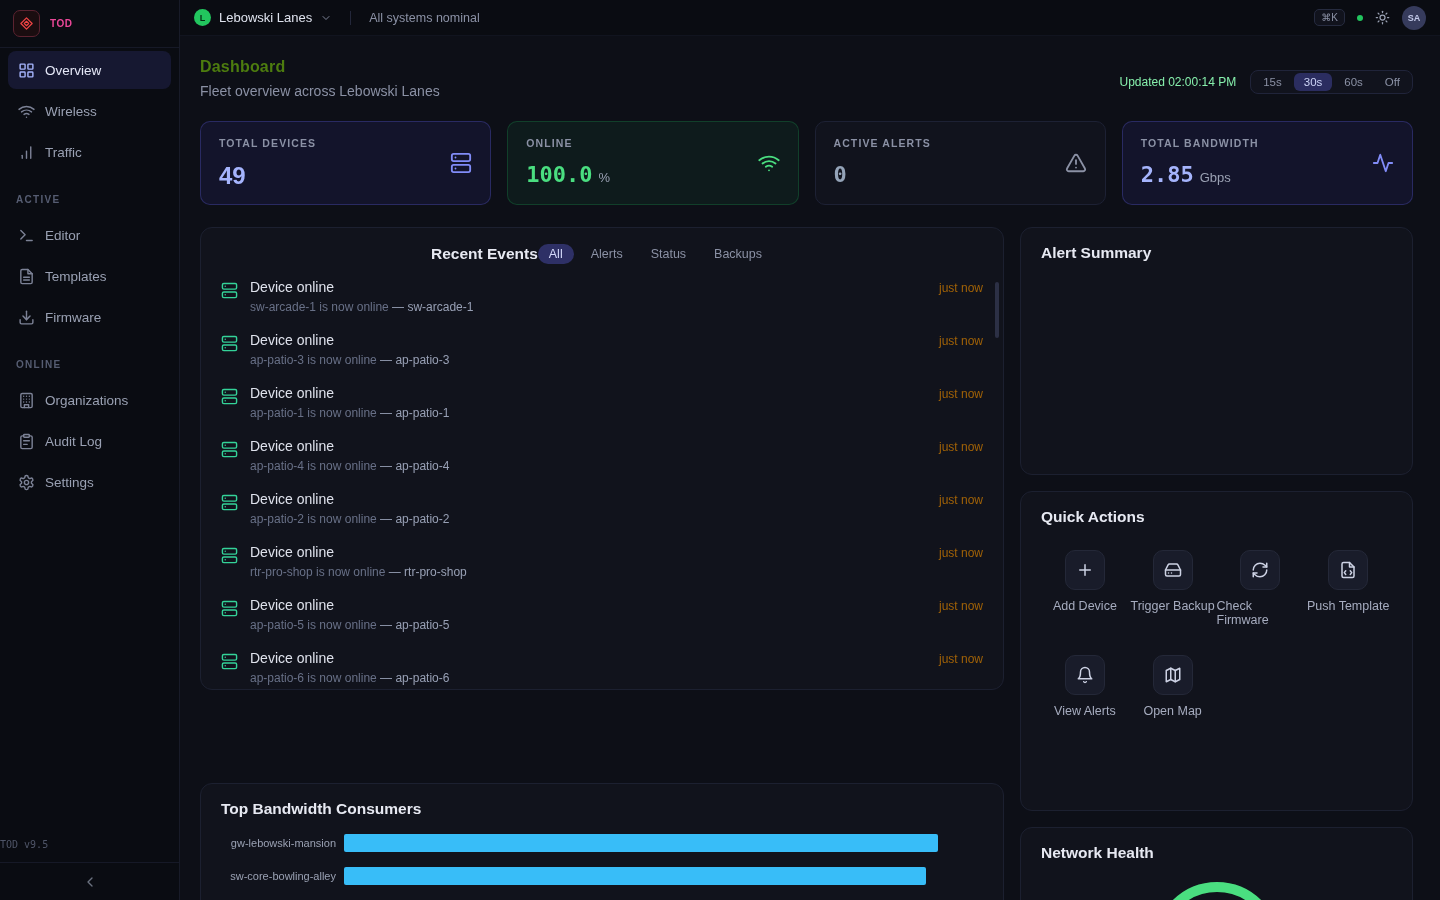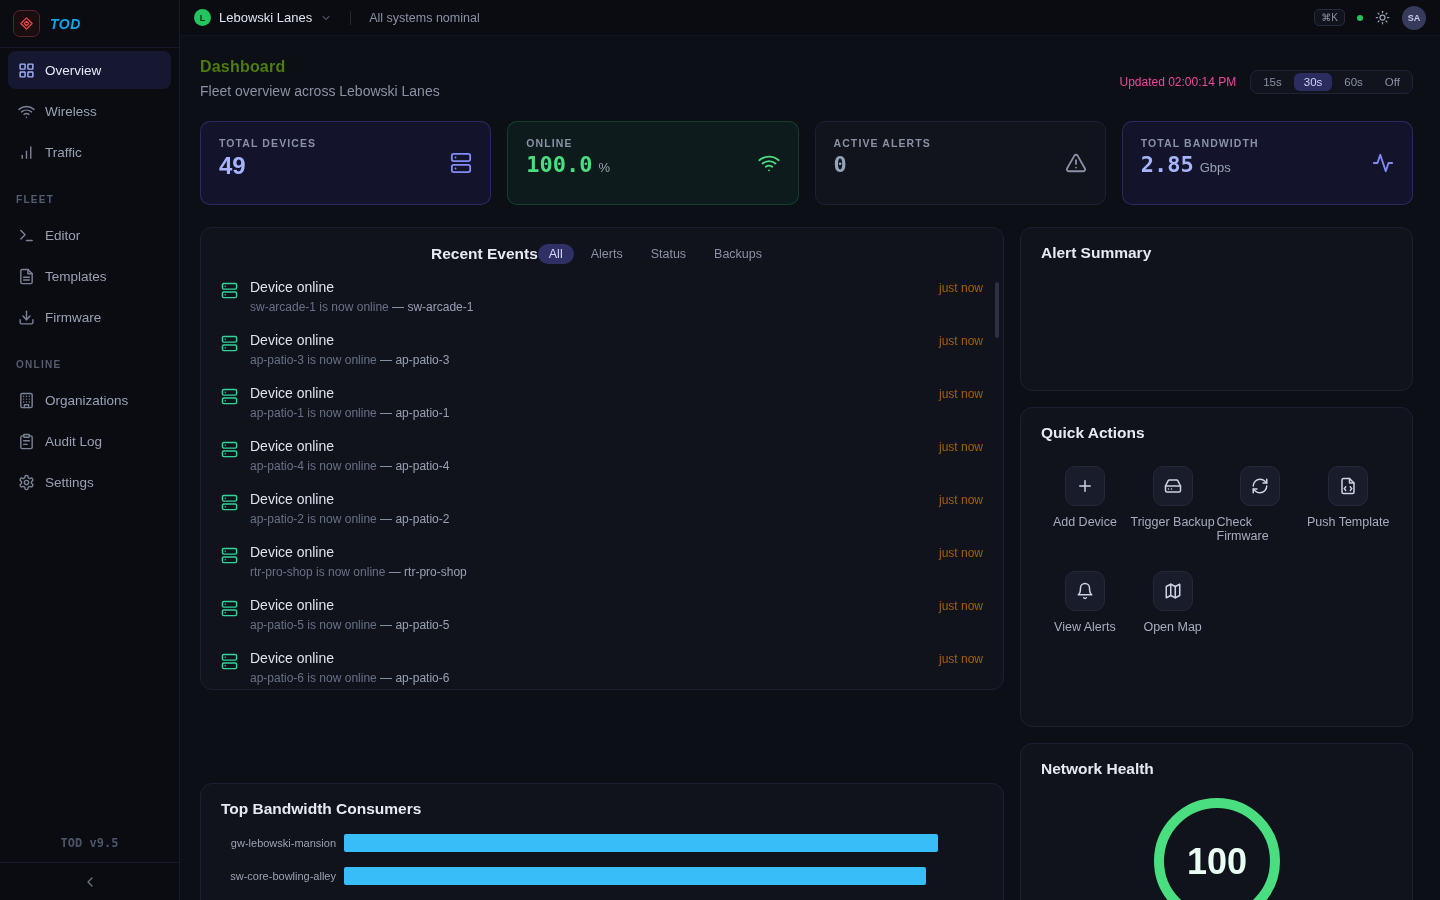--- a/index.html
+++ b/index.html
@@ -10,28 +10,28 @@
     color:#e5e7eb;
     font-size:14px;
   }
   .app { display:flex; width:1440px; height:900px; }
 
   
   .sidebar { width:180px; background:#0a0c12; border-right:1px solid #181b28; display:flex; flex-direction:column; flex-shrink:0; }
   .logo-row { height:48px; display:flex; align-items:center; gap:10px; padding:0 13px; border-bottom:1px solid #161927; }
   .logo { width:27px; height:27px; border-radius:7px; background:#1a0d10; border:1px solid #5b2330; display:flex; align-items:center; justify-content:center; flex-shrink:0; }
   .logo svg { width:15px; height:15px; color:#ef4444; }
-  .app-name { font-weight:700; font-size:14px; letter-spacing:0.5px; color:#0ea5e9;font-style:italic; }
+  .app-name { font-weight:700; font-size:10px; letter-spacing:0.5px; color:#ec4899; }
   .nav-label { font-size:10px; letter-spacing:1.3px; color:#565d72; font-weight:700; padding:20px 16px 8px; }
   .nav-item { display:flex; align-items:center; gap:10px; height:38px; margin:3px 8px; padding:0 10px; border-radius:8px; color:#9aa1b3; font-size:13.5px; cursor:pointer; }
   .nav-item .ic { width:17px; height:17px; color:#7c8296; flex-shrink:0; }
   .nav-item.active { background:rgba(99,102,241,0.14); color:#e5e8f7; }
   .nav-item.active .ic { color:#a5b4fc; }
   .sidebar-footer { margin-top:auto; }
-  .version { font-family:"DejaVu Sans Mono", monospace; font-size:12px; color:#4f5568; text-align:center; padding:8px 0 12px;font-weight:bold; }
+  .version { font-family:"DejaVu Sans Mono", monospace; font-size:10px; color:#4f5568; padding:8px 0 12px; }
   .collapse-row { border-top:1px solid #161927; height:38px; display:flex; align-items:center; justify-content:center; }
   .collapse-btn { background:none; border:none; color:#6b7280; cursor:pointer; display:flex; }
   .collapse-btn .ic { width:16px; height:16px; }
 
   
   .main-col { flex:1; display:flex; flex-direction:column; min-width:0; }
   .topbar { height:36px; background:#0a0c12; border-bottom:1px solid #11141f; display:flex; align-items:center; padding:0 14px; gap:10px; flex-shrink:0; }
   .org { display:flex; align-items:center; gap:8px; cursor:pointer; }
   .org-dot { width:17px; height:17px; border-radius:50%; background:#22c55e; color:#052e16; font-size:9px; font-weight:700; display:flex; align-items:center; justify-content:center; }
   .org-name { font-size:13px; color:#dfe3ee; }
@@ -44,32 +44,32 @@
   .theme-btn { background:none; border:none; color:#9aa1b3; cursor:pointer; display:flex; }
   .theme-btn .ic { width:15px; height:15px; }
   .avatar { width:24px; height:24px; border-radius:50%; background:#363b5c; color:#c3c9e8; font-size:9px; font-weight:700; display:flex; align-items:center; justify-content:center; cursor:pointer; }
 
   
   .content { flex:1; padding:22px 27px 0 20px; overflow:hidden; }
   .page-header { display:flex; justify-content:space-between; align-items:flex-start; margin-bottom:22px; }
   .page-title { font-size:16px; font-weight:700; letter-spacing:0.2px; color:#4d7c0f; }
   .page-subtitle { font-size:14px; color:#8b91a5; margin-top:7px; }
   .header-right { display:flex; align-items:center; gap:14px; margin-top:12px; }
-  .updated { font-size:12px; color:#ec4899; }
+  .updated { font-size:12px; color:#86efac; }
   .segmented { display:flex; background:#11131d; border:1px solid #20243a; border-radius:8px; padding:2px; gap:2px; }
   .seg-btn { font-size:11.5px; color:#8b91a5; padding:3px 10px; border-radius:6px; border:none; background:transparent; cursor:pointer; font-family:inherit; }
   .seg-btn.active { background:rgba(99,102,241,0.32); color:#cdd4f7; }
 
   
   .stats-row { display:grid; grid-template-columns:repeat(4,1fr); gap:16px; margin-bottom:22px; }
   .stat-card { border-radius:10px; padding:15px 18px; display:flex; justify-content:space-between; border:1px solid #1d2134; background:#11131d; height:84px; }
   .stat-card.tint-indigo { background:rgba(79,70,229,0.10); border-color:rgba(99,102,241,0.28); }
   .stat-card.tint-green { background:rgba(34,197,94,0.07); border-color:rgba(34,197,94,0.22); }
   .stat-label { font-size:10.5px; letter-spacing:1.1px; color:#8b91a5; font-weight:700; }
-  .stat-value { font-size:24px; margin-top:3px; font-weight:600; }
+  .stat-value { font-size:24px; margin-top:13px; font-weight:600; }
   .stat-value.mono { font-family:"DejaVu Sans Mono", monospace; font-size:22px; font-weight:700; }
   .stat-unit { font-size:13px; color:#9aa1b3; margin-left:6px; font-weight:400; font-family:"Liberation Sans", sans-serif; }
   .stat-icon { align-self:center; }
   .stat-icon .ic { width:22px; height:22px; }
 
   
   .dash-grid { display:grid; grid-template-columns:minmax(0,1fr) 393px; gap:16px; align-items:start; }
   .panel { background:#11131c; border:1px solid #1c2030; border-radius:12px; }
   .panel-title { font-size:15.5px; font-weight:600; color:#e7e9f2; }
 
@@ -83,21 +83,21 @@
   .event-ic { width:17px; height:17px; color:#34d399; margin-top:3px; flex-shrink:0; }
   .event-main { flex:1; min-width:0; }
   .event-title { font-size:14px; color:#dfe2ec; }
   .event-detail { font-size:12px; color:#687087; margin-top:5px; }
   .event-device { color:#98a0b5; }
   .event-time { font-size:12px; color:#a16207; margin-top:2px; }
   .scroll-thumb { position:absolute; right:4px; top:54px; width:4px; height:56px; border-radius:2px; background:#2c3045; cursor:pointer; }
 
   
   .col-right { display:flex; flex-direction:column; gap:16px; }
-  .alert-panel { height:164px; padding:16px 20px; }
+  .alert-panel { height:248px; padding:16px 20px; }
   .alert-body { display:flex; flex-direction:column; align-items:center; margin-top:24px; }
   .alert-check { width:42px; height:42px; color:#4ade80; }
   .alert-status { color:#4ade80; font-size:14px; font-weight:600; margin-top:10px; }
   .alert-detail { color:#8b91a5; font-size:12px; margin-top:7px; }
 
   .quick-panel { height:320px; padding:16px 20px; }
   .qa-grid { display:grid; grid-template-columns:1fr 1fr 1fr 1fr; row-gap:28px; margin-top:24px; }
   .qa-item { display:flex; flex-direction:column; align-items:center; gap:9px; cursor:pointer; }
   .qa-tile { width:40px; height:40px; border-radius:10px; background:#191c2a; border:1px solid #242838; display:flex; align-items:center; justify-content:center; color:#cdd2e4; }
   .qa-tile .ic { width:18px; height:18px; }
@@ -151,21 +151,21 @@
           <span class="nav-text">Wireless</span>
         </div>
         <div class="nav-item">
           <svg class="ic" viewBox="0 0 24 24" fill="none" stroke="currentColor" stroke-width="2" stroke-linecap="round" stroke-linejoin="round">
             <line x1="6" y1="20" x2="6" y2="16"></line>
             <line x1="12" y1="20" x2="12" y2="10"></line>
             <line x1="18" y1="20" x2="18" y2="4"></line>
           </svg>
           <span class="nav-text">Traffic</span>
         </div>
-        <div class="nav-label">FLEET</div>
+        <div class="nav-label">ACTIVE</div>
         <div class="nav-item">
           <svg class="ic" viewBox="0 0 24 24" fill="none" stroke="currentColor" stroke-width="2" stroke-linecap="round" stroke-linejoin="round">
             <polyline points="4 17 10 11 4 5"></polyline>
             <line x1="12" y1="19" x2="20" y2="19"></line>
           </svg>
           <span class="nav-text">Editor</span>
         </div>
         <div class="nav-item">
           <svg class="ic" viewBox="0 0 24 24" fill="none" stroke="currentColor" stroke-width="2" stroke-linecap="round" stroke-linejoin="round">
             <path d="M14 2H6a2 2 0 0 0-2 2v16a2 2 0 0 0 2 2h12a2 2 0 0 0 2-2V8z"></path>

